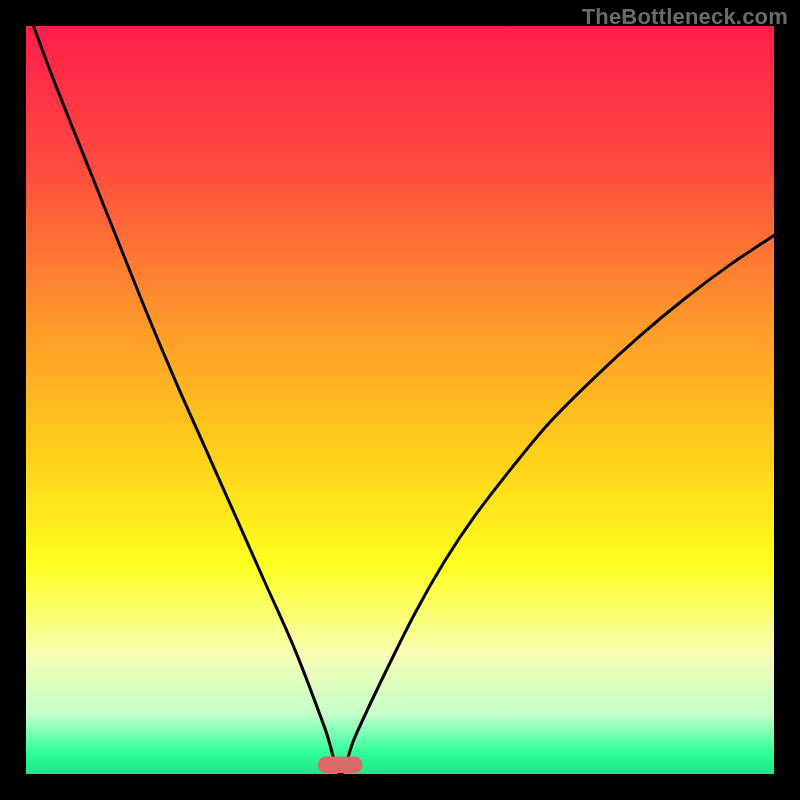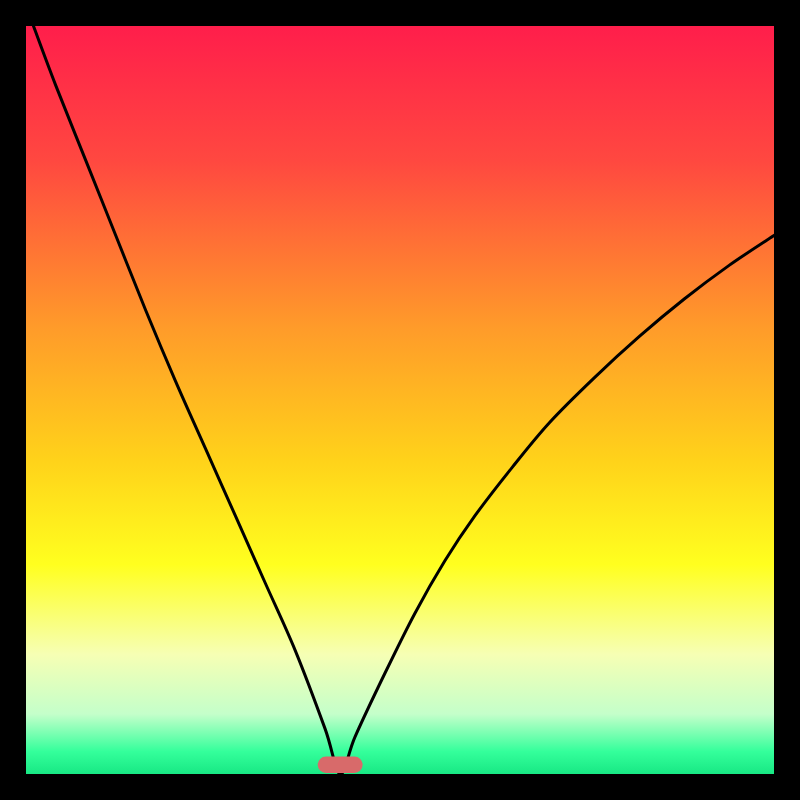--- a/index.html
+++ b/index.html
@@ -5,20 +5,21 @@
 html,body{margin:0;padding:0;width:800px;height:800px;overflow:hidden;font-family:Arial,Helvetica,sans-serif}
 .frame{position:relative;width:800px;height:800px;background:#000}
 .watermark{position:absolute;top:4px;right:12px;color:#6b6b6b;font-size:22px;font-weight:600;letter-spacing:.2px;z-index:3}
 .plot{position:absolute;left:26px;top:26px;width:748px;height:748px}
 svg{display:block}
 </style>
 </head>
 <body>
 
 <div class="frame">
+  <div class="watermark">TheBottleneck.com</div>
   <div class="plot">
     <svg id="svg" width="748" height="748" viewBox="0 0 748 748">
         <defs>
           <linearGradient id="bg" x1="0" y1="0" x2="0" y2="1">
             <stop offset="0%" stop-color="#ff1e4b"></stop>
             <stop offset="18%" stop-color="#ff4840"></stop>
             <stop offset="40%" stop-color="#ff9a2a"></stop>
             <stop offset="58%" stop-color="#ffd21a"></stop>
             <stop offset="72%" stop-color="#ffff1f"></stop>
             <stop offset="84%" stop-color="#f6ffb4"></stop>

